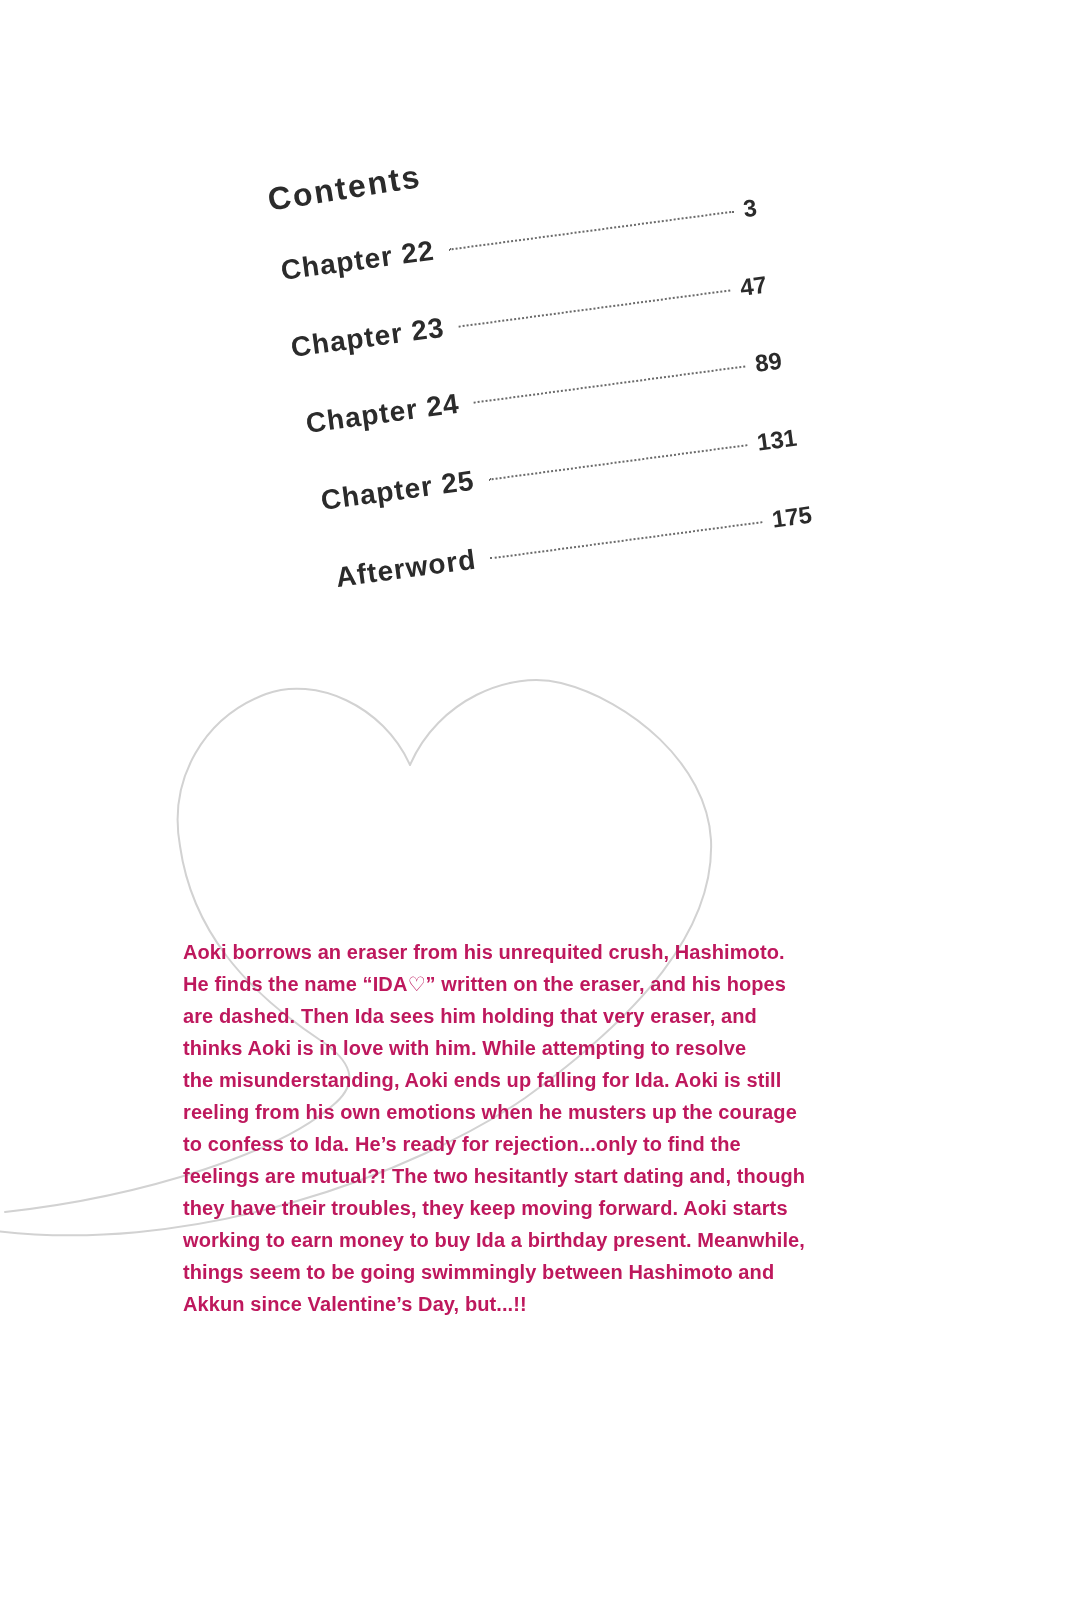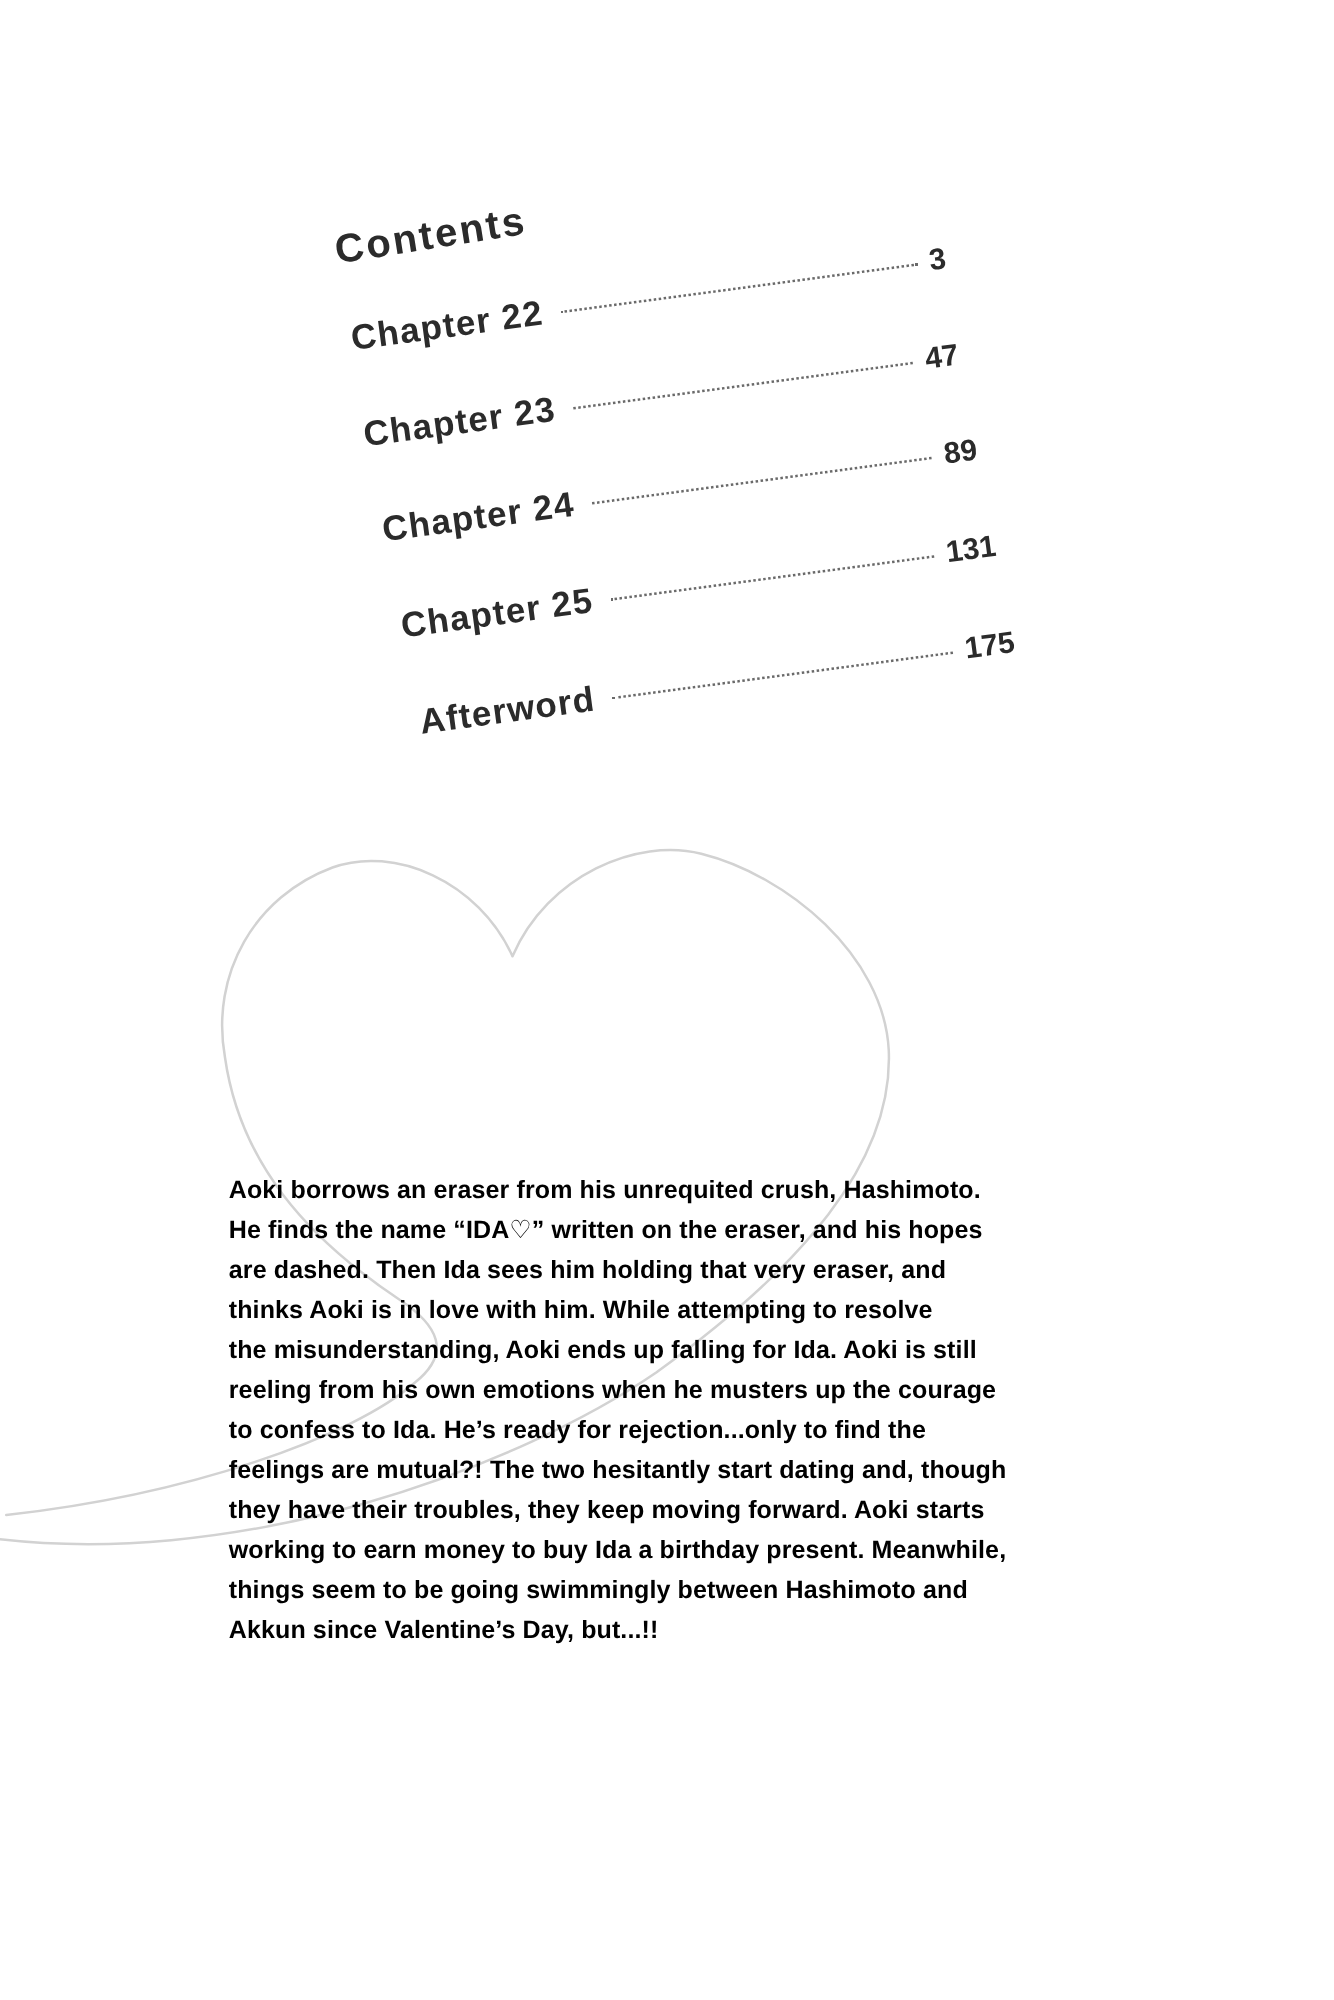--- a/index.html
+++ b/index.html
@@ -78,21 +78,21 @@
   .entry-5 { left: 336px; top: 560px; }
   .synopsis {
     position: absolute;
     left: 183px;
     top: 936px;
     width: 780px;
     font-size: 20px;
     line-height: 32px;
     font-weight: 700;
     letter-spacing: 0.1px;
-    color: #000000;
+    color: #be185d;
     white-space: pre-line;
     z-index: 1;
   }
 </style>
 </head>
 <body>
 
 <div class="page">
 
   <svg class="heart-svg" width="1067" height="1600" viewBox="0 0 1067 1600" aria-hidden="true">

